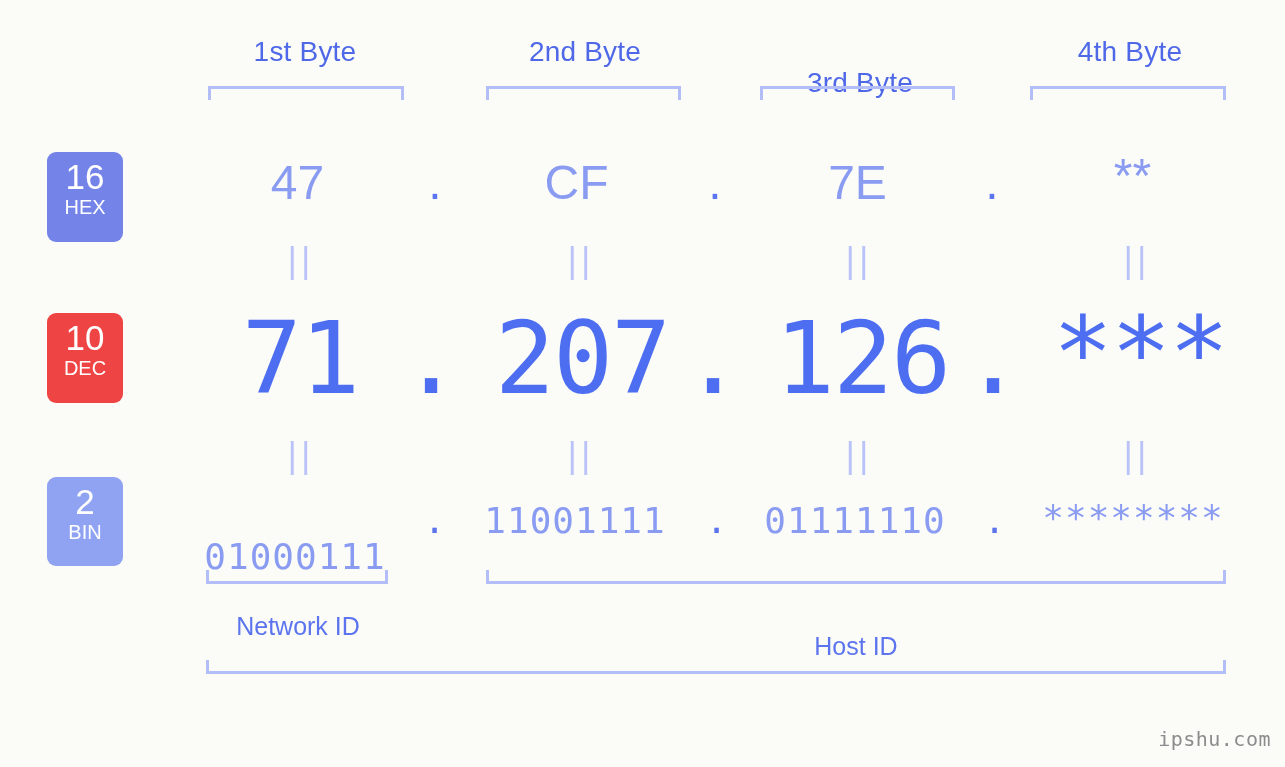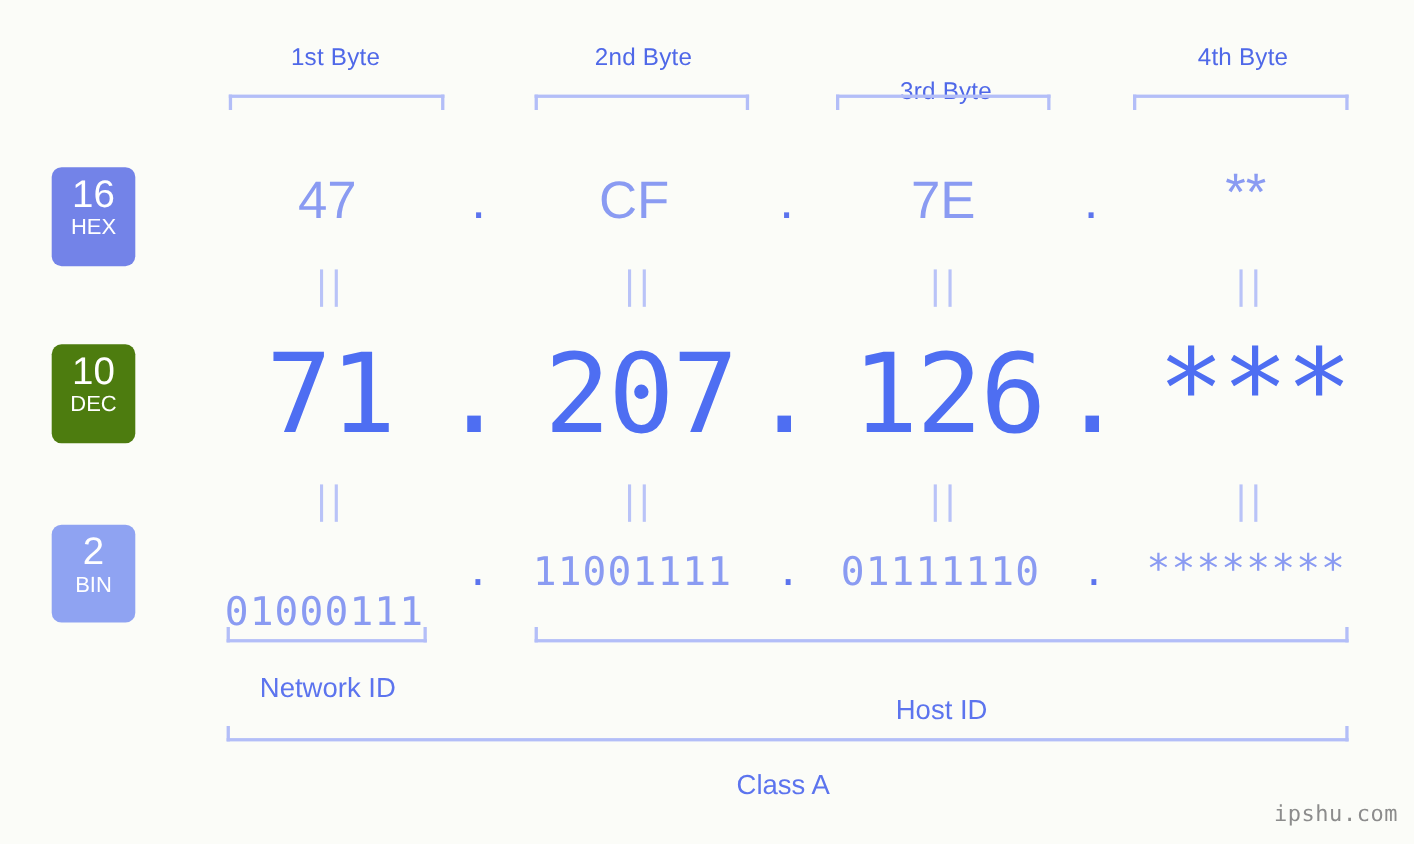--- a/index.html
+++ b/index.html
@@ -19,21 +19,21 @@
     height: 767px;
   }
 
   
   .byte-label {
     position: absolute;
     top: 34px;
     height: 36px;
     line-height: 36px;
     text-align: center;
-    font-size: 22px;
+    font-size: 28px;
     color: #4f68e8;
     letter-spacing: 0.2px;
     white-space: nowrap;
   }
 
   
   .bracket {
     position: absolute;
     border: 3px solid #b3bef8;
     box-sizing: border-box;
@@ -169,21 +169,21 @@
   <div class="bracket down" style="left:208px; top:86px; width:196px;"></div>
   <div class="bracket down" style="left:486px; top:86px; width:195px;"></div>
   <div class="bracket down" style="left:760px; top:86px; width:195px;"></div>
   <div class="bracket down" style="left:1030px; top:86px; width:196px;"></div>
 
   <div class="badge" style="top:152px; height:90px; background:#7383e8;">
     <span class="num">16</span>
     <span class="lab">HEX</span>
   </div>
 
-  <div class="badge" style="top:313px; height:90px; background:#4d7c0f;">
+  <div class="badge" style="top:313px; height:90px; background:#ef4444;">
     <span class="num">10</span>
     <span class="lab">DEC</span>
   </div>
 
   <div class="badge" style="top:477px; height:89px; background:#8fa3f2;">
     <span class="num">2</span>
     <span class="lab">BIN</span>
   </div>
 
   <div class="row-hex">
@@ -235,17 +235,16 @@
     <div class="cell" style="left:1038px; top:497px; width:190px;">********</div>
   </div>
 
   <div class="bracket up" style="left:206px; top:570px; width:182px;"></div>
   <div class="bracket up" style="left:486px; top:570px; width:740px;"></div>
 
   <div class="section-label" style="left:198px; top:612px; width:200px;">Network ID</div>
   <div class="section-label" style="left:756px; top:632px; width:200px;">Host ID</div>
 
   <div class="bracket up" style="left:206px; top:660px; width:1020px;"></div>
-  <div class="section-label" style="left:612px; top:700px; width:200px;">Class A</div>
 
   <div class="watermark">ipshu.com</div>
 
 </div>
 
 </body></html>

